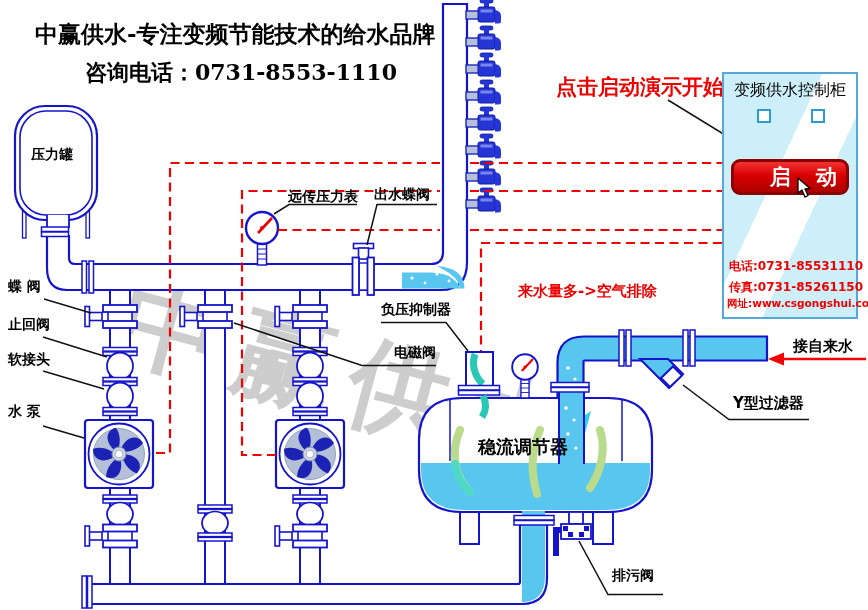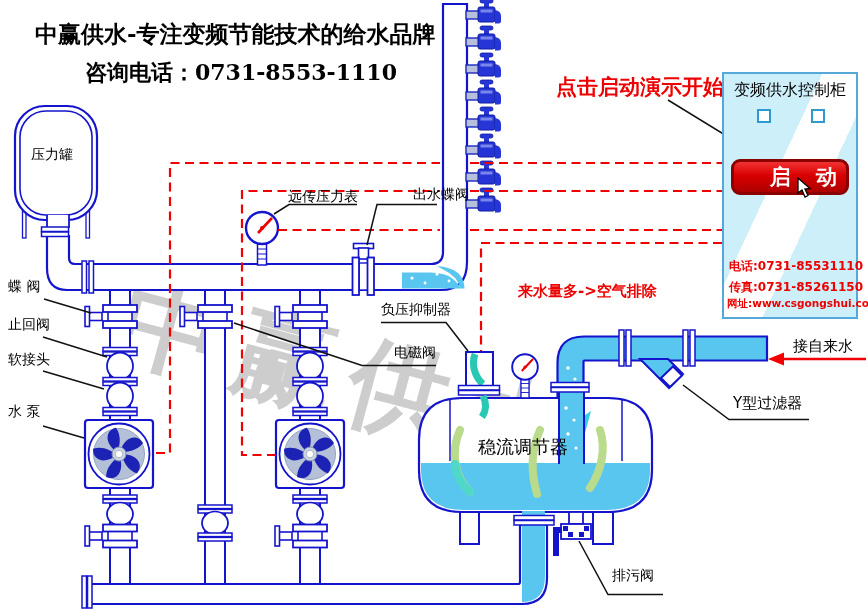--- a/index.html
+++ b/index.html
@@ -1,18 +1,18 @@
 <!DOCTYPE html>
 <html><head>
 <meta charset="utf-8">
 <style>
   html,body{margin:0;padding:0;background:#fff;}
   #stage{position:relative;width:868px;height:610px;overflow:hidden;background:#fff;
          font-family:"DejaVu Sans",sans-serif;}
-  .lbl{position:absolute;white-space:nowrap;color:#000;font-size:14px;line-height:1.1;}
+  .lbl{position:absolute;white-space:nowrap;color:#000;font-size:14px;line-height:1.1;font-weight:bold;}
   .red{color:#ee0000;font-weight:bold;}
   #watermark{position:absolute;left:140px;top:252px;font-size:102px;font-weight:bold;
     color:rgba(135,135,135,.42);transform:rotate(15deg);transform-origin:left top;
     letter-spacing:16px;font-family:"DejaVu Serif",serif;z-index:0;}
   #brand{position:absolute;left:35px;top:21px;font-size:23px;font-weight:bold;letter-spacing:0px;
     font-family:"DejaVu Serif",serif;}
   #phoneline{position:absolute;left:85px;top:60px;font-size:22px;font-weight:bold;
     font-family:"DejaVu Serif",serif;text-align:center;}
   svg{position:absolute;left:0;top:0;z-index:1;}
   .lblz{z-index:2;}
@@ -268,21 +268,21 @@
 
   <div id="brand" class="lblz lbl">中赢供水-专注变频节能技术的给水品牌</div>
   <div id="phoneline" class="lblz lbl">咨询电话：0731-8553-1110</div>
 
   <div class="lbl lblz" style="left:31px;top:147px;">压力罐</div>
   <div class="lbl lblz" style="left:8px;top:279px;text-align:center;">蝶 阀</div>
   <div class="lbl lblz" style="left:8px;top:317px;">止回阀</div>
   <div class="lbl lblz" style="left:8px;top:352px;">软接头</div>
   <div class="lbl lblz" style="left:8px;top:404px;">水 泵</div>
   <div class="lbl lblz" style="left:288px;top:189px;">远传压力表</div>
-  <div class="lbl lblz" style="left:374px;top:187px;margin-left:39px;">出水蝶阀</div>
+  <div class="lbl lblz" style="left:374px;top:187px;">出水蝶阀</div>
   <div class="lbl lblz" style="left:364px;top:345px;margin-left:30px;">电磁阀</div>
   <div class="lbl lblz" style="left:381px;top:302px;">负压抑制器</div>
   <div class="lbl lblz" style="left:478px;top:437px;font-size:18px;">稳流调节器</div>
   <div class="lbl lblz" style="left:733px;top:395px;font-size:15px;">Y型过滤器</div>
   <div class="lbl lblz" style="left:612px;top:568px;">排污阀</div>
   <div class="lbl lblz" style="left:793px;top:338px;font-size:15px;">接自来水</div>
   <div class="lbl lblz red" style="left:518px;top:283px;font-size:15px;">来水量多-&gt;空气排除</div>
   <div class="lbl lblz red" style="left:556px;top:76px;font-size:21px;">点击启动演示开始</div>
 
   <div id="panel">

